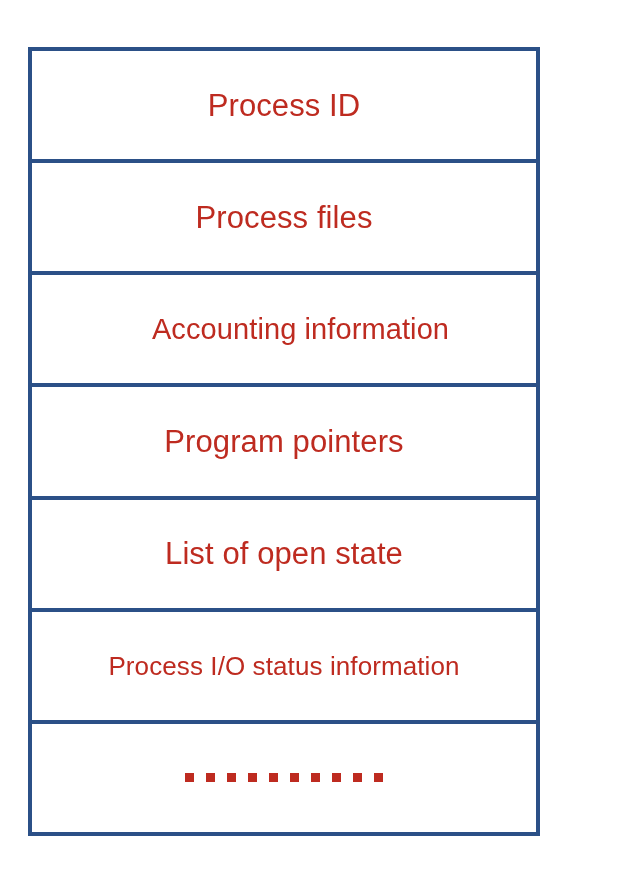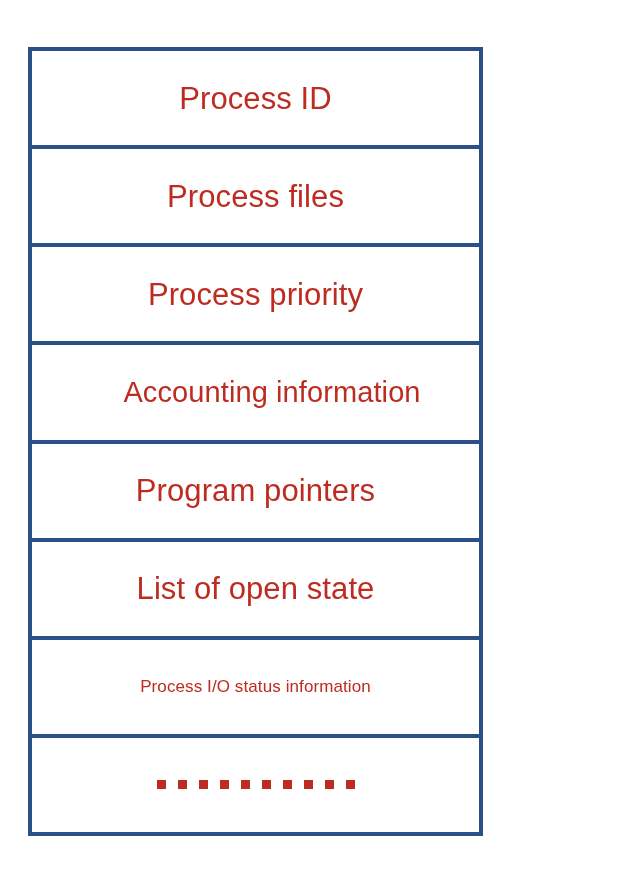--- a/index.html
+++ b/index.html
@@ -11,21 +11,21 @@
     width: 619px;
     height: 870px;
     font-family: "Liberation Sans", sans-serif;
     overflow: hidden;
   }
 
   #pcb-diagram {
     position: absolute;
     left: 28px;
     top: 47px;
-    width: 455px;
+    width: 512px;
     height: 789px;
     box-sizing: border-box;
     border: 4px solid #2b5087;
     background: #ffffff;
     display: flex;
     flex-direction: column;
   }
 
   .pcb-row {
     flex: 1 1 0;
@@ -45,21 +45,21 @@
     font-family: "Liberation Sans", sans-serif;
     font-weight: 400;
     line-height: 1;
     white-space: nowrap;
     letter-spacing: 0.1px;
   }
 
   
   .fs-lg  { font-size: 31px; }
   .fs-md  { font-size: 29px; margin-left: 33px; }
-  .fs-sm  { font-size: 17px; }
+  .fs-sm  { font-size: 26px; }
 
   
   .dots-wrap {
     display: flex;
     align-items: center;
     gap: 12px;
   }
   .dot {
     width: 9px;
     height: 9px;
@@ -73,23 +73,20 @@
 <div id="pcb-diagram">
 
   <div class="pcb-row">
     <span class="pcb-label fs-lg">Process ID</span>
   </div>
 
   <div class="pcb-row">
     <span class="pcb-label fs-lg">Process files</span>
   </div>
 
-  <div class="pcb-row">
-    <span class="pcb-label fs-lg">Process priority</span>
-  </div>
 
   <div class="pcb-row">
     <span class="pcb-label fs-md">Accounting information</span>
   </div>
 
   <div class="pcb-row">
     <span class="pcb-label fs-lg">Program pointers</span>
   </div>
 
 

